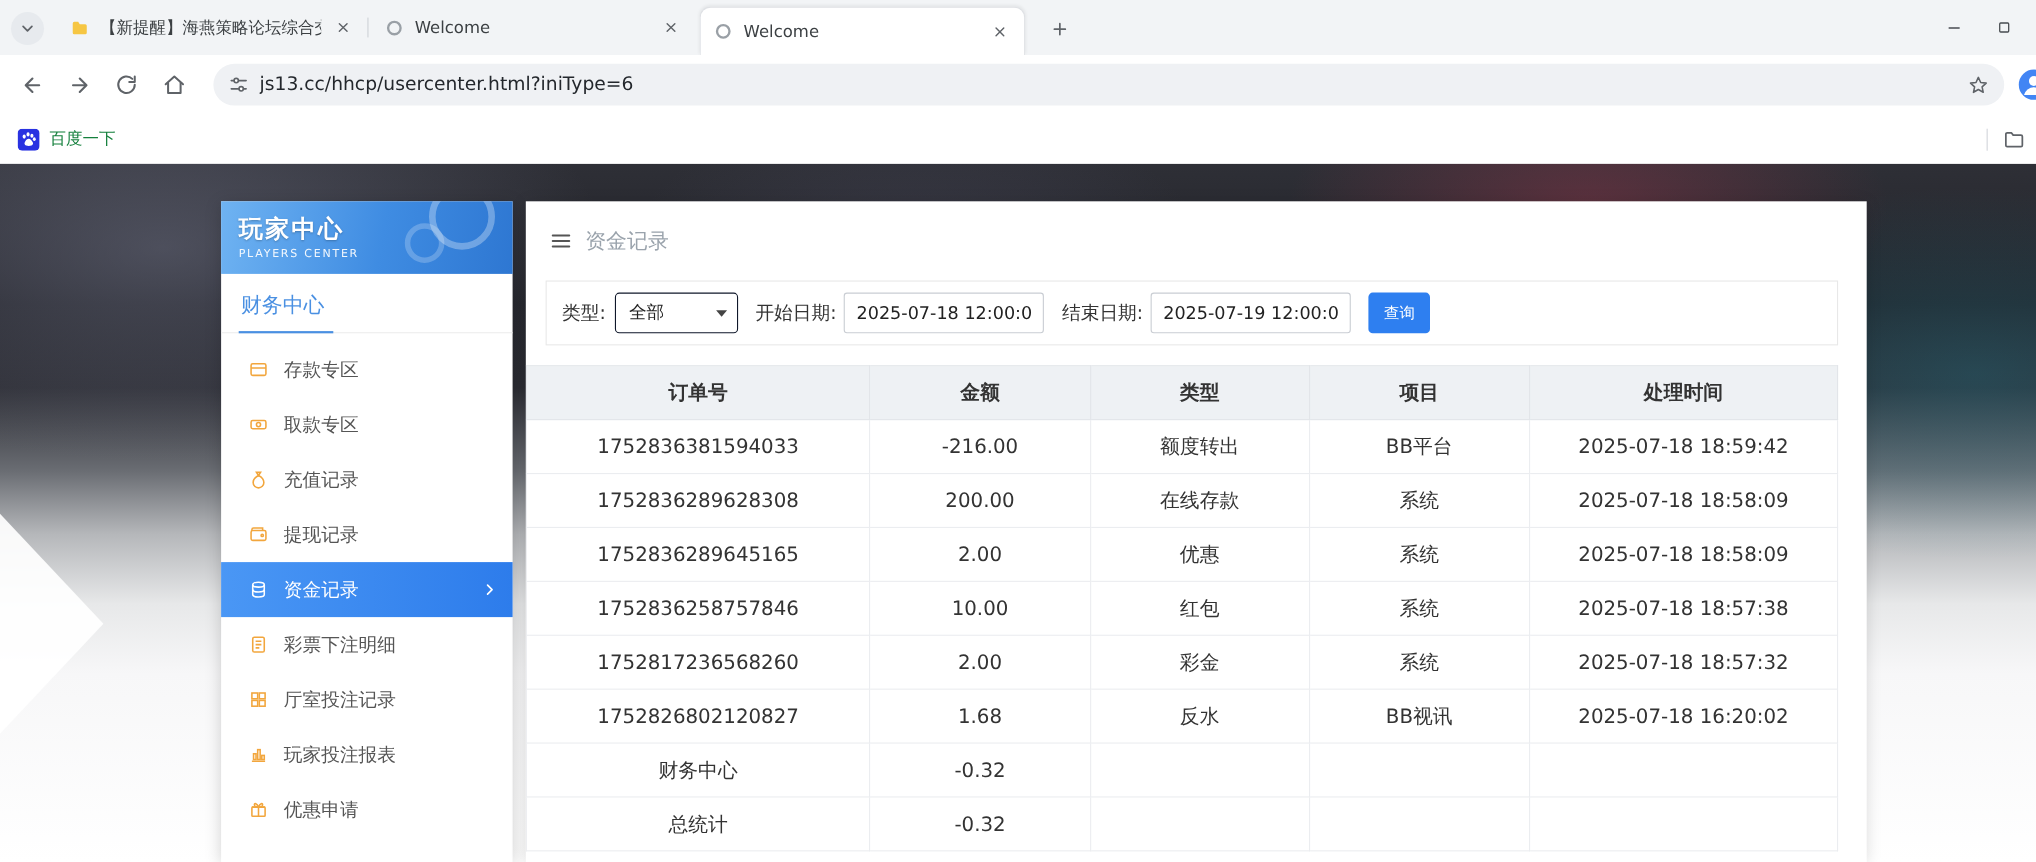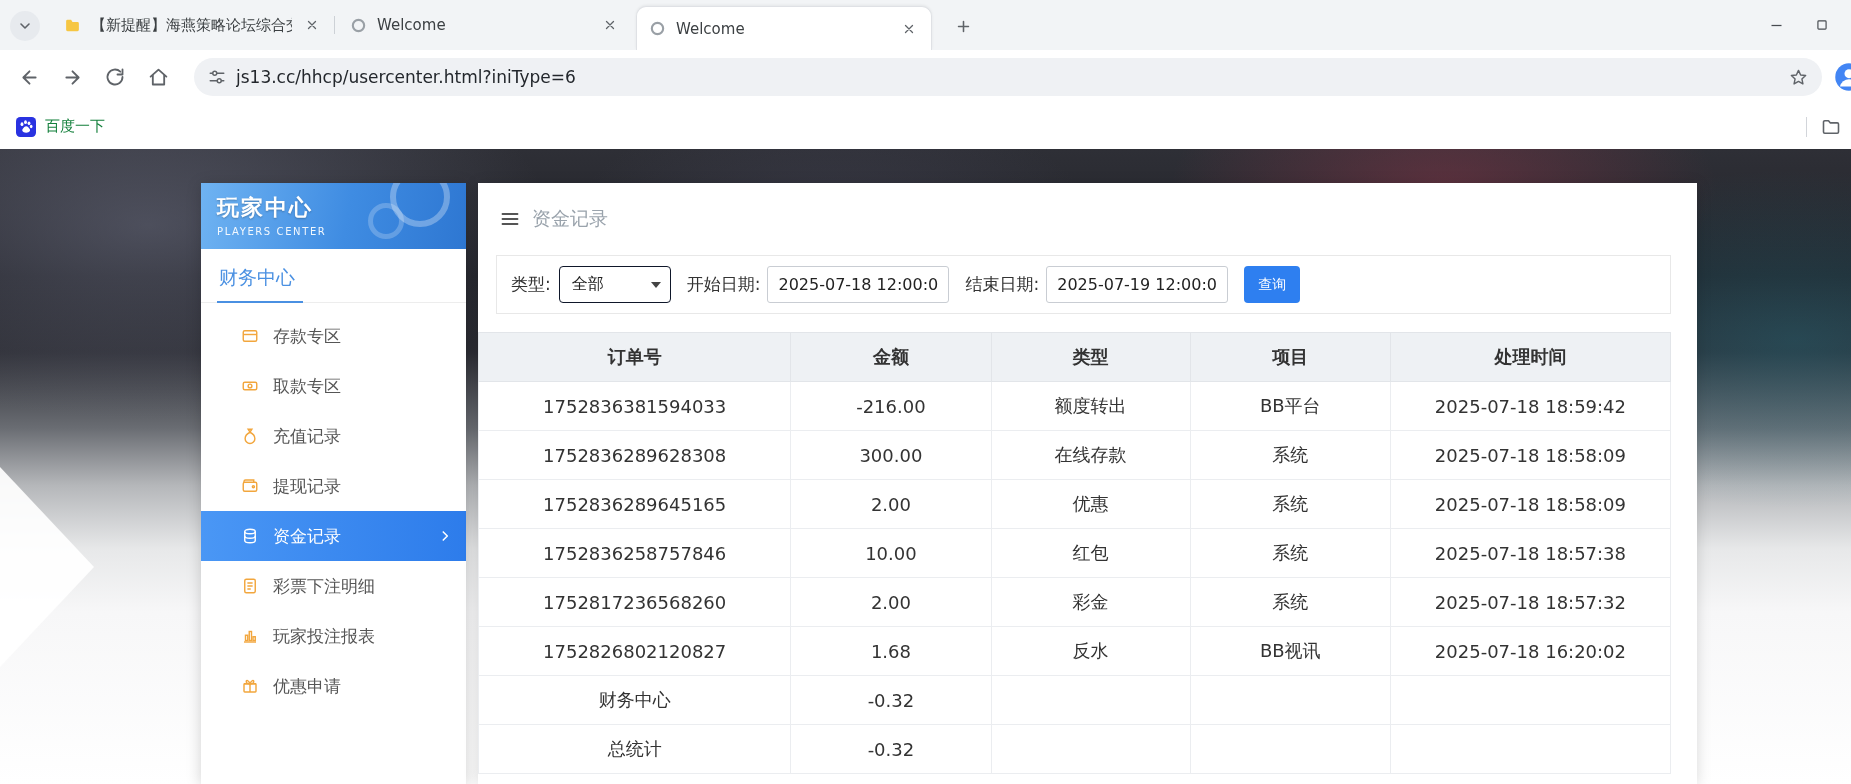--- a/index.html
+++ b/index.html
@@ -51,21 +51,21 @@
   
   .sidebar { position:absolute; left:201px; top:34px; width:265px; height:601px; background:#fff; box-shadow:0 2px 14px rgba(0,0,0,.18); }
   .sidebar-header { height:66px; background:linear-gradient(100deg,#6fb3f2 0%,#3f8ce2 55%,#2e77d2 100%); position:relative; overflow:hidden; padding:10px 16px 0 16px; }
   .sidebar-header::before { content:""; position:absolute; right:16px; top:-16px; width:48px; height:48px; border-radius:50%; border:6px solid rgba(255,255,255,.30); }
   .sidebar-header::after { content:""; position:absolute; right:62px; top:20px; width:26px; height:26px; border-radius:50%; border:5px solid rgba(255,255,255,.22); }
   .sb-title { color:#fff; font-size:22px; font-weight:bold; letter-spacing:2px; text-shadow:0 1px 2px rgba(0,0,0,.25); }
   .sb-subtitle { color:rgba(255,255,255,.92); font-size:10px; letter-spacing:1.6px; margin-top:3px; }
   .sb-section { padding:16px 0 0 16px; border-bottom:1px solid #ededed; }
   .sb-section-title { display:inline-block; color:#4a90e2; font-size:19px; padding:0 8px 10px 2px; border-bottom:2px solid #4a90e2; margin-bottom:-1px; }
   .menu { padding-top:8px; }
-  .menu-item { height:50px; display:flex; align-items:center; padding-left:40px; gap:14px; font-size:17px; color:#555; position:relative; cursor:pointer; }
+  .menu-item { height:50px; display:flex; align-items:center; padding-left:25px; gap:14px; font-size:17px; color:#555; position:relative; cursor:pointer; }
   .menu-item svg { flex:0 0 auto; stroke:#f2a63d; }
   .menu-item.active { background:linear-gradient(90deg,#4a97f5,#2d7ceb); color:#fff; }
   .menu-item.active svg { stroke:#fff; }
   .menu-item .chev { position:absolute; right:14px; display:none; }
   .menu-item.active .chev { display:block; }
 
   
   .main { position:absolute; left:478px; top:34px; width:1219px; height:601px; background:#fff; box-shadow:0 2px 14px rgba(0,0,0,.15); overflow:hidden; }
   .panel-header { height:72px; display:flex; align-items:center; padding-left:22px; }
   .panel-title { font-size:19px; color:#9aa3ac; margin-left:12px; }
@@ -272,20 +272,29 @@
       </div>
 
       <div class="menu-item">
         <svg width="18" height="18" viewBox="0 0 24 24" fill="none" stroke-width="1.9">
             <rect x="5" y="3" width="14" height="18" rx="2"></rect>
             <path d="M8.5 8h7M8.5 12h7M8.5 16h4.5"></path>
           </svg>
         <span>彩票下注明细</span>
       </div>
 
+      <div class="menu-item">
+        <svg width="18" height="18" viewBox="0 0 24 24" fill="none" stroke-width="1.9">
+            <rect x="4" y="4" width="7" height="7"></rect>
+            <rect x="13" y="4" width="7" height="7"></rect>
+            <rect x="4" y="13" width="7" height="7"></rect>
+            <rect x="13" y="13" width="7" height="7"></rect>
+          </svg>
+        <span>厅室投注记录</span>
+      </div>
 
       <div class="menu-item">
         <svg width="18" height="18" viewBox="0 0 24 24" fill="none" stroke-width="1.9">
             <path d="M4 20h16"></path>
             <rect x="6" y="11" width="3" height="7"></rect>
             <rect x="11" y="6" width="3" height="12"></rect>
             <rect x="16" y="13" width="3" height="5"></rect>
           </svg>
         <span>玩家投注报表</span>
       </div>
@@ -344,21 +353,21 @@
         <tbody>
           <tr>
             <td>1752836381594033</td>
             <td>-216.00</td>
             <td>额度转出</td>
             <td>BB平台</td>
             <td>2025-07-18 18:59:42</td>
           </tr>
           <tr>
             <td>1752836289628308</td>
-            <td>300.00</td>
+            <td>200.00</td>
             <td>在线存款</td>
             <td>系统</td>
             <td>2025-07-18 18:58:09</td>
           </tr>
           <tr>
             <td>1752836289645165</td>
             <td>2.00</td>
             <td>优惠</td>
             <td>系统</td>
             <td>2025-07-18 18:58:09</td>

